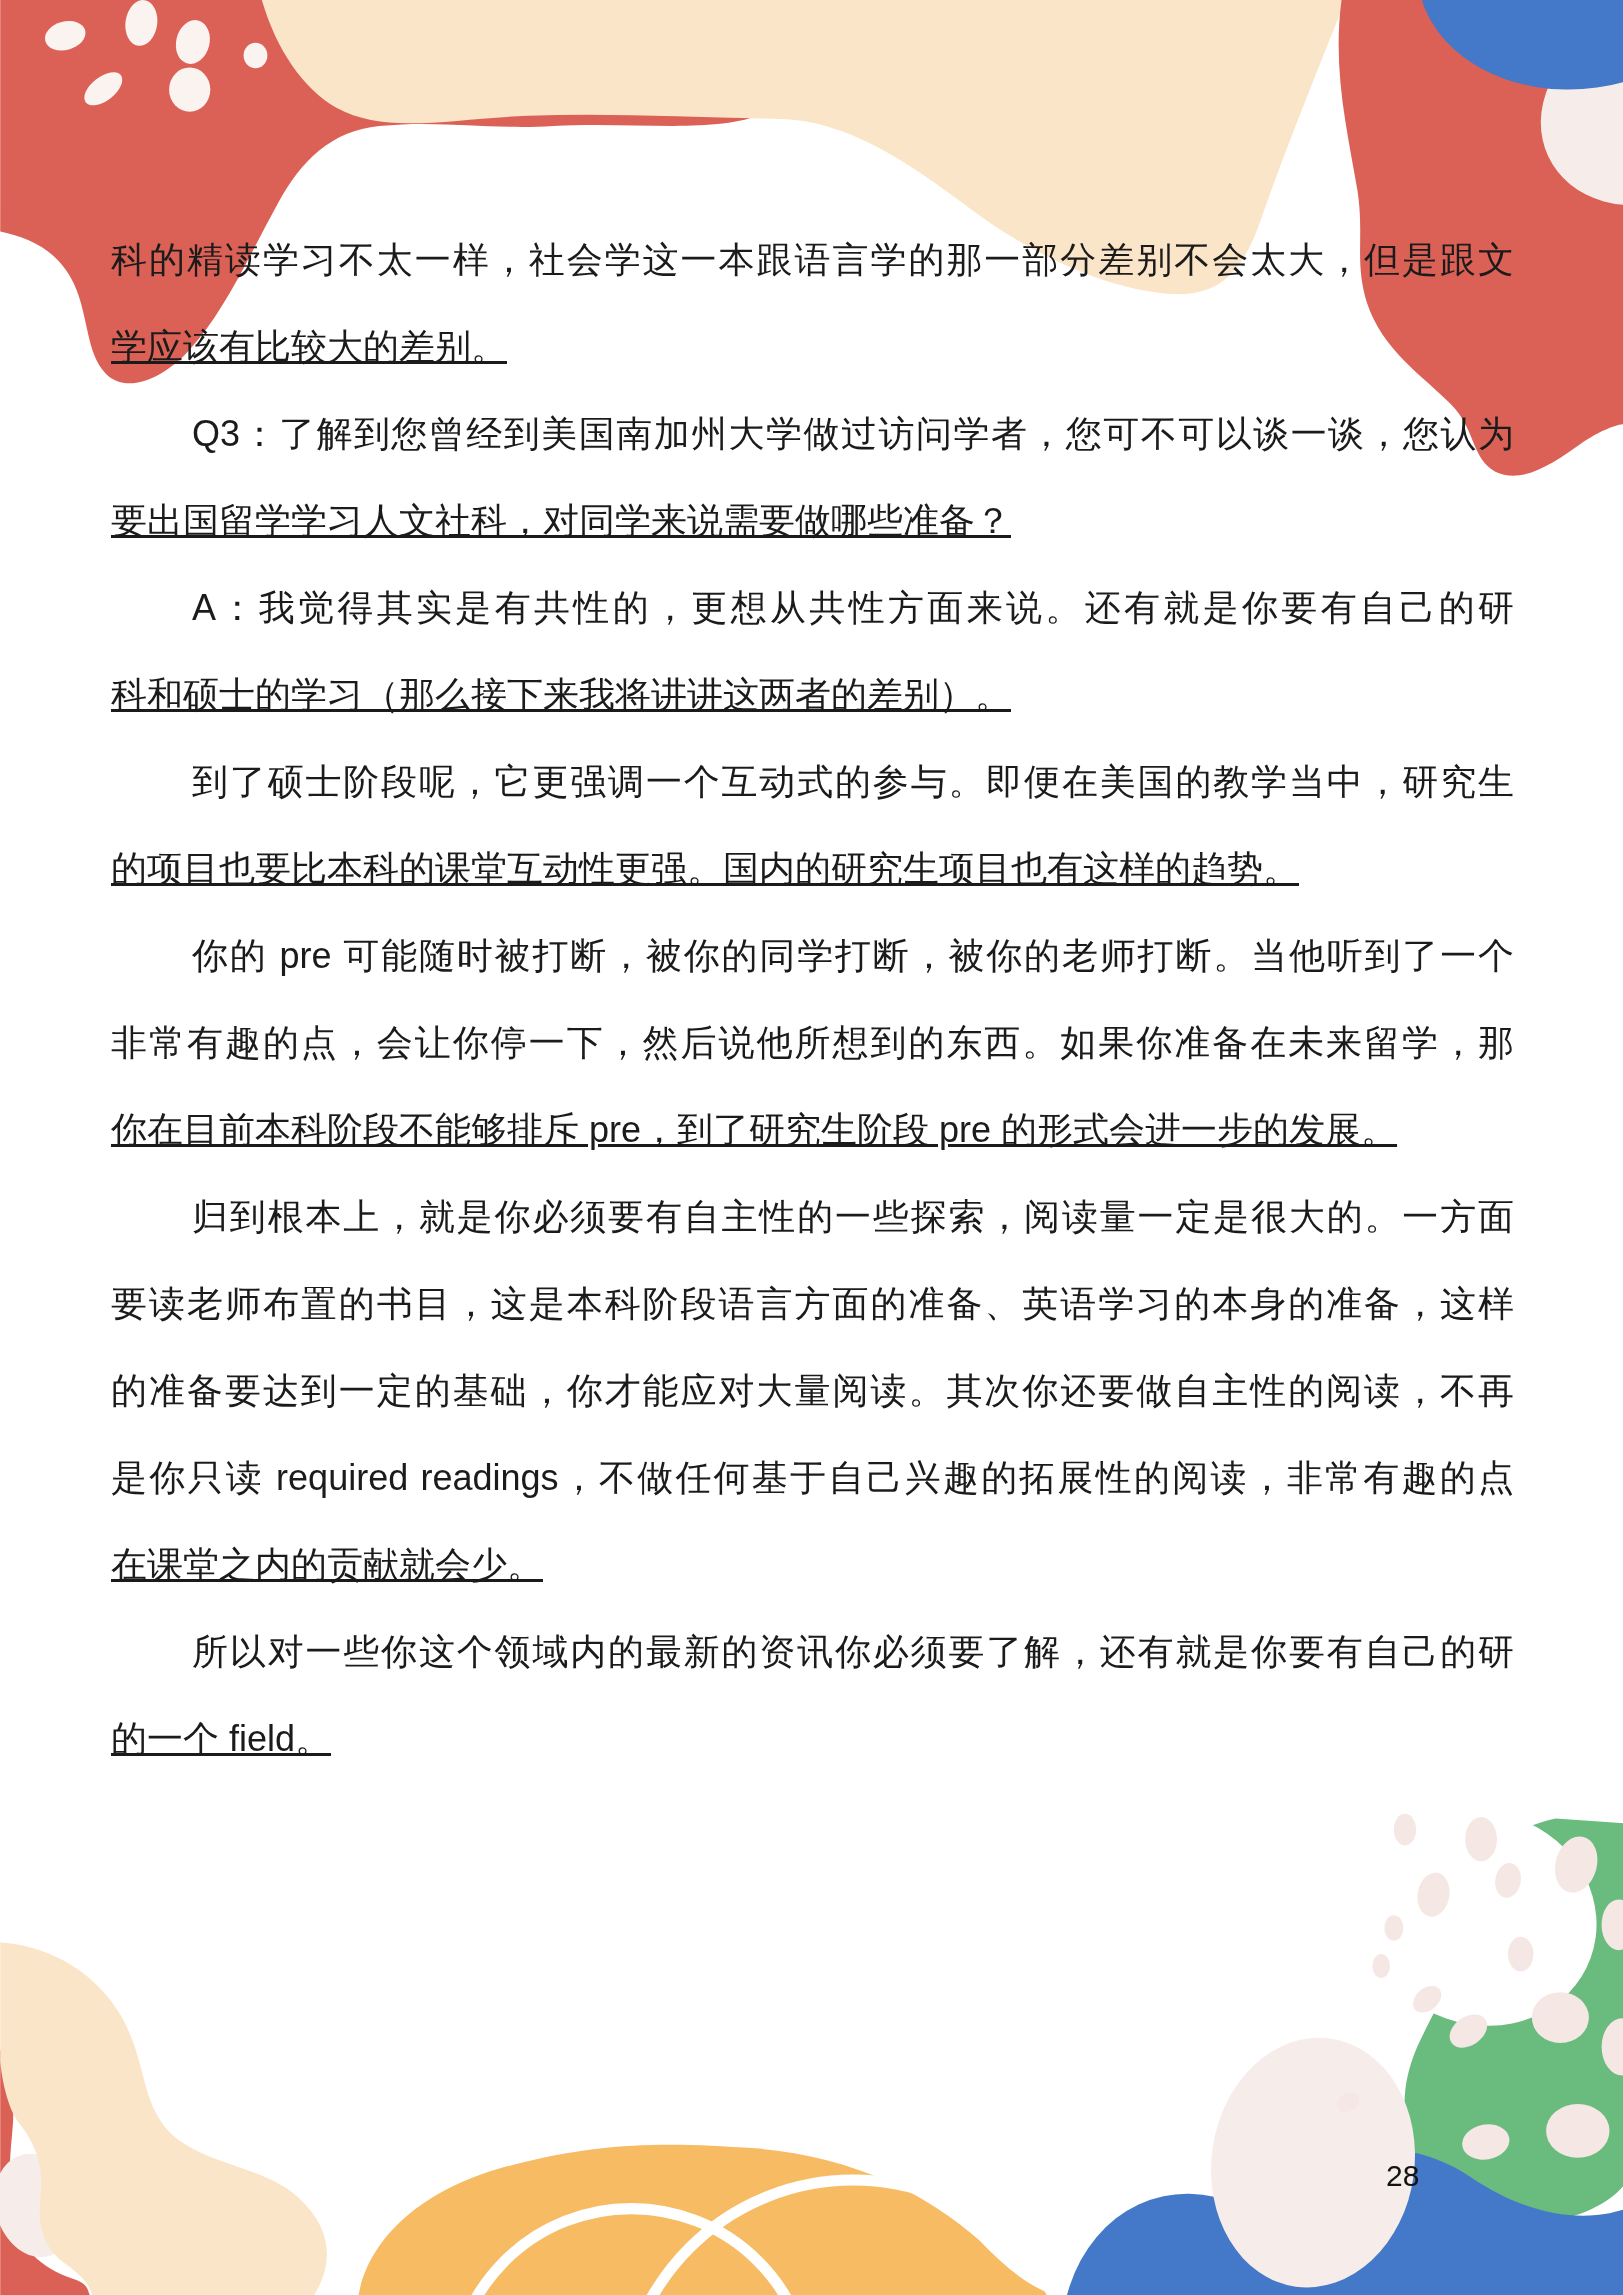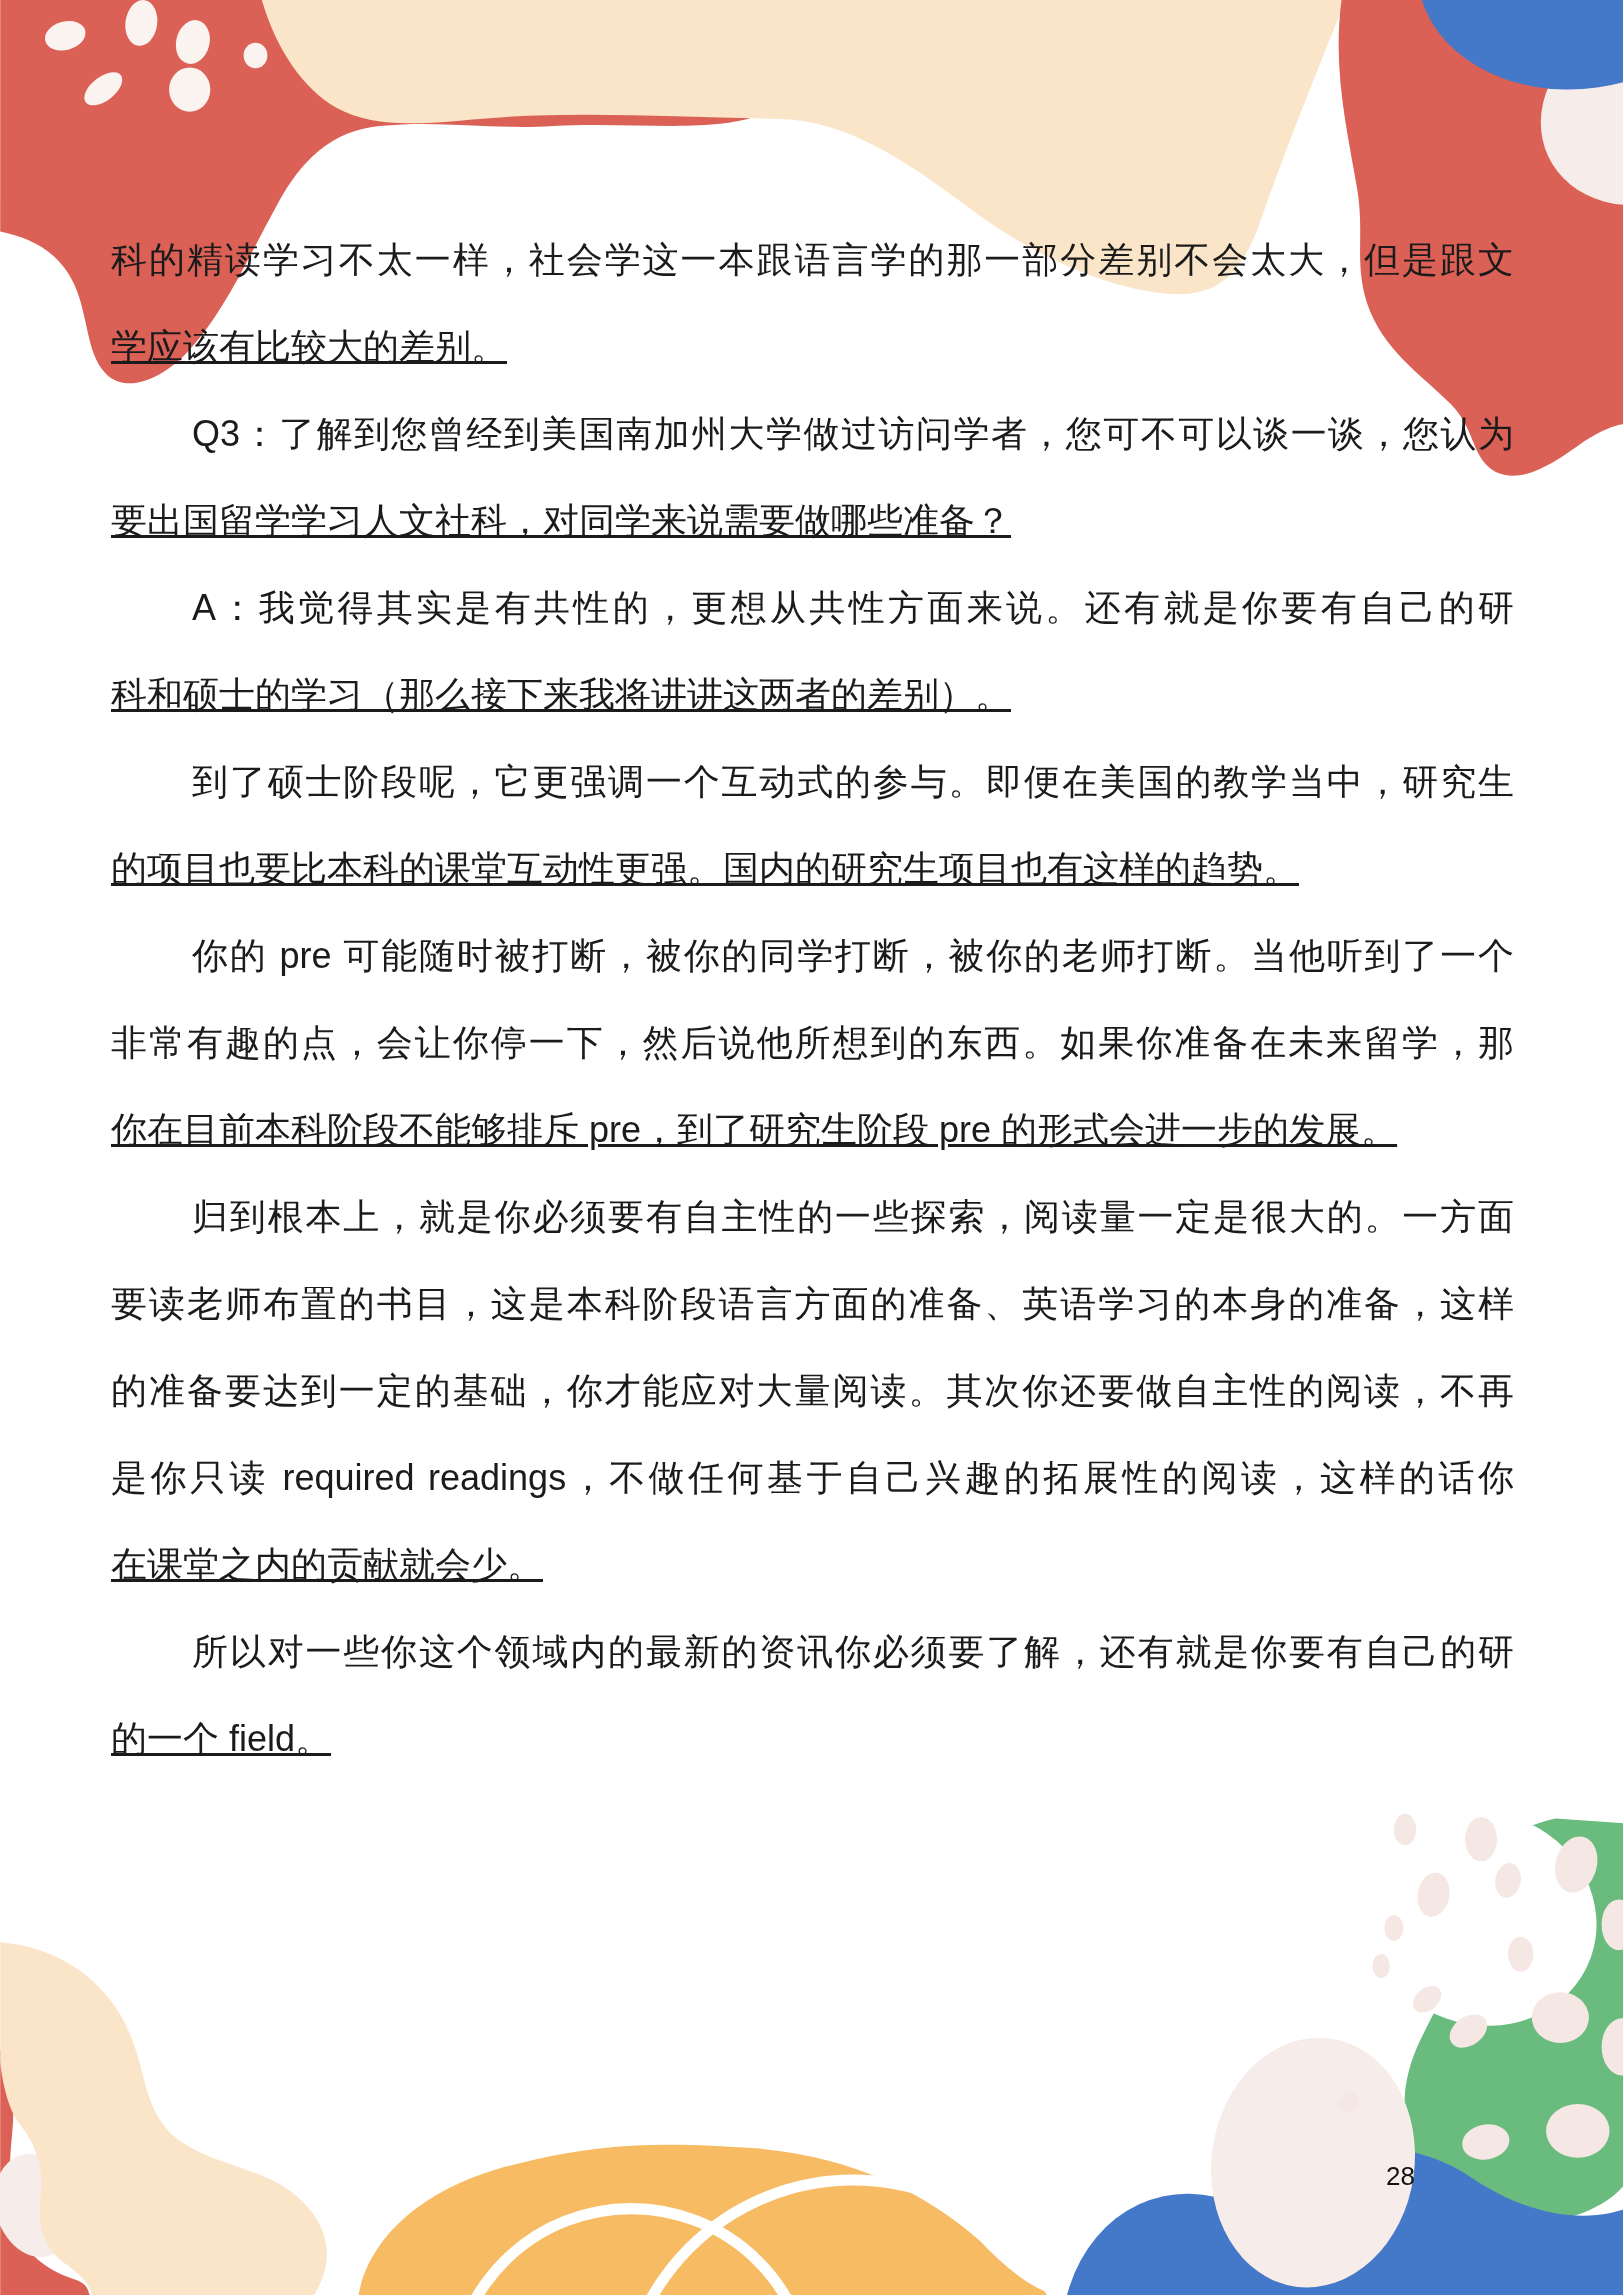--- a/index.html
+++ b/index.html
@@ -24,21 +24,21 @@
   .arc{fill:none;stroke:#ffffff;stroke-width:14;}
   .textblock{
     position:absolute;left:111px;top:216px;width:1403px;z-index:2;
     font-size:36px;line-height:87px;color:var(--text);
   }
   .line{height:87px;text-align:justify;text-align-last:justify;}
   .line.end{text-align-last:left;text-decoration:underline;}
   .line.indent{padding-left:81px;}
   .page-number{
     position:absolute;left:1386px;top:2160px;z-index:3;
-    font-size:26px;color:#131313;line-height:32px;
+    font-size:30px;color:#131313;line-height:32px;
   }
 </style>
 </head>
 <body>
 
 <svg class="deco" viewBox="0 0 2048 2895" xmlns="http://www.w3.org/2000/svg" aria-hidden="true">
 
   <g>
     <path class="c-coral" d="M 0,0 L 1052,0 C 1046,56 1020,116 963,143 C 903,170 798,153 698,159
          C 618,164 558,151 478,159 C 418,165 380,202 350,257 C 314,322 284,392 238,442
@@ -120,20 +120,20 @@
     <div class="line indent">A：我觉得其实是有共性的，更想从共性方面来说。还有就是你要有自己的研</div>
     <div class="line end">科和硕士的学习（那么接下来我将讲讲这两者的差别）。</div>
     <div class="line indent">到了硕士阶段呢，它更强调一个互动式的参与。即便在美国的教学当中，研究生</div>
     <div class="line end">的项目也要比本科的课堂互动性更强。国内的研究生项目也有这样的趋势。</div>
     <div class="line indent">你的 pre 可能随时被打断，被你的同学打断，被你的老师打断。当他听到了一个</div>
     <div class="line">非常有趣的点，会让你停一下，然后说他所想到的东西。如果你准备在未来留学，那</div>
     <div class="line end">你在目前本科阶段不能够排斥 pre，到了研究生阶段 pre 的形式会进一步的发展。</div>
     <div class="line indent">归到根本上，就是你必须要有自主性的一些探索，阅读量一定是很大的。一方面</div>
     <div class="line">要读老师布置的书目，这是本科阶段语言方面的准备、英语学习的本身的准备，这样</div>
     <div class="line">的准备要达到一定的基础，你才能应对大量阅读。其次你还要做自主性的阅读，不再</div>
-    <div class="line">是你只读 required readings，不做任何基于自己兴趣的拓展性的阅读，这样的话你</div>
+    <div class="line">是你只读 required readings，不做任何基于自己兴趣的拓展性的阅读，非常有趣的点</div>
     <div class="line end">在课堂之内的贡献就会少。</div>
     <div class="line indent">所以对一些你这个领域内的最新的资讯你必须要了解，还有就是你要有自己的研</div>
     <div class="line end">的一个 field。</div>
   </div>
 
 <div class="page-number">28</div>
 
 
 </body></html>

